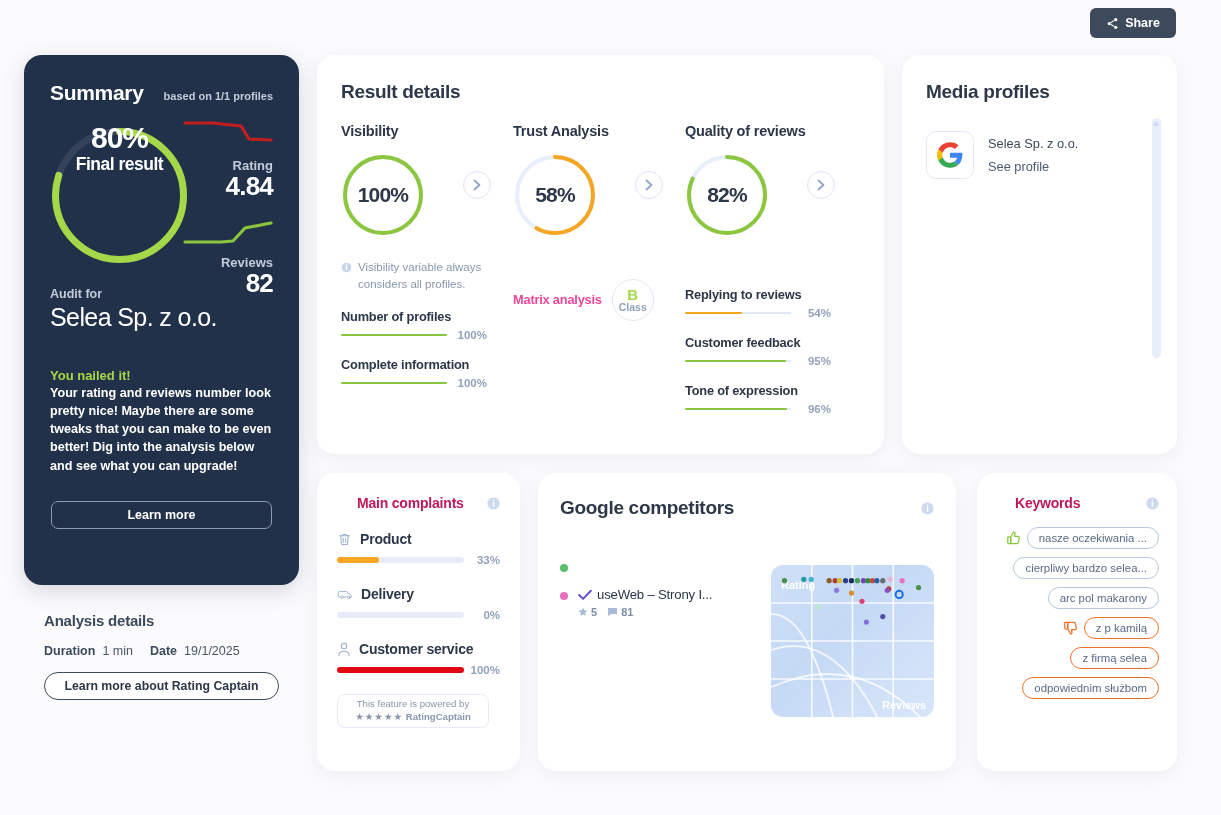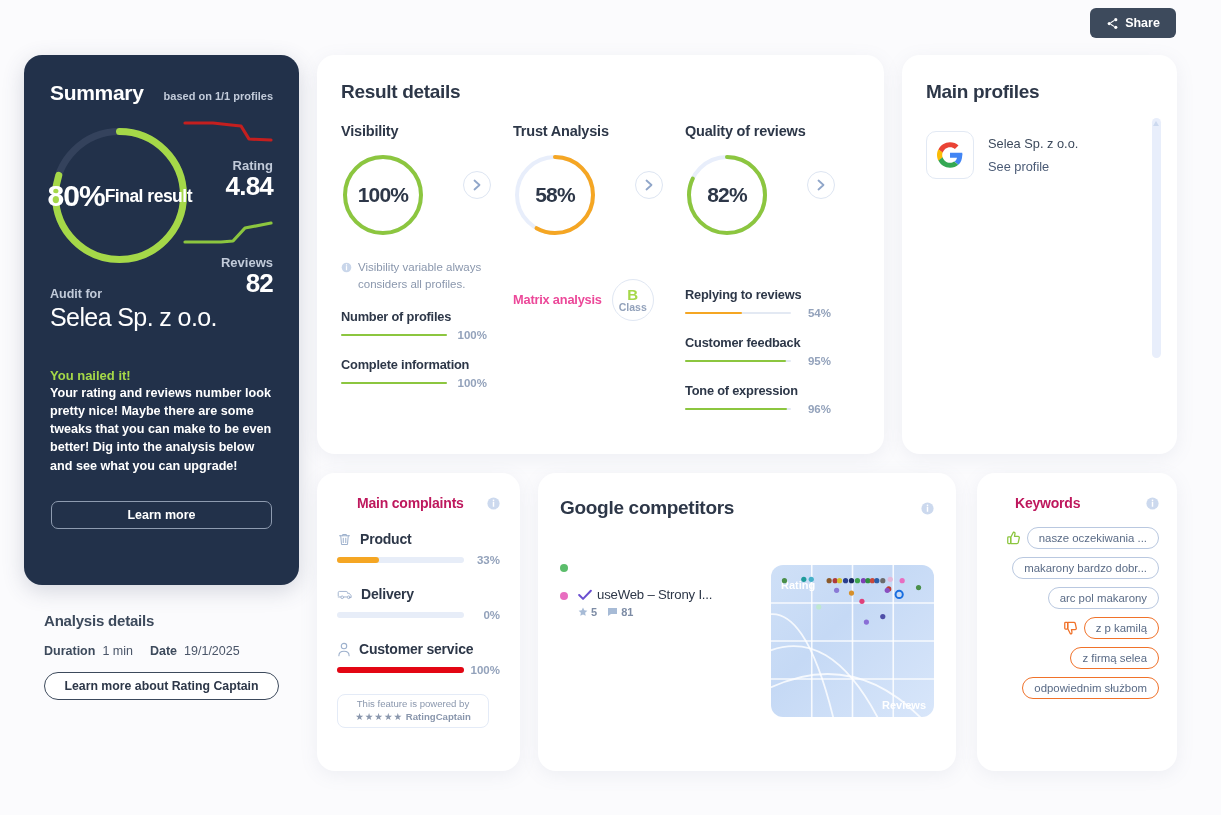--- a/index.html
+++ b/index.html
@@ -38,22 +38,22 @@
     box-shadow: 0 6px 22px rgba(60,72,100,.20);
     color: #fff; padding: 26px 26px 0 26px;
   }
   .sum-head { display:flex; align-items:flex-end; justify-content:space-between; }
   .sum-title { font-size: 21px; font-weight: bold; letter-spacing:-.3px; }
   .sum-sub { font-size: 11px; font-weight: bold; color:#c2cbda; padding-bottom:3px; }
 
   .sum-mid { position: relative; height: 170px; margin-top: 8px; }
   .donut-wrap { position:absolute; left:-3px; top:10px; width:145px; height:145px; }
   .donut-label {
-    position:absolute; inset:0; display:flex; 
-    align-items:center; justify-content:flex-end; line-height:1;
+    position:absolute; inset:0; display:flex; flex-direction:column;
+    align-items:center; justify-content:flex-start; line-height:1;
   }
   .donut-pct { font-size: 30px; font-weight: bold; letter-spacing:-1px; }
   .donut-cap { font-size: 17.5px; font-weight: bold; letter-spacing:-.5px; margin-top:3px;}
 
   .sparks { position:absolute; right:0; top:4px; width:90px; text-align:right; }
   .spark-lbl { font-size: 13px; font-weight:bold; color:#c2cbda; margin-top:1px;}
   .spark-val { font-size: 26px; font-weight:bold; letter-spacing:-.8px; line-height:1.05;}
 
   .audit-for { font-size: 12.5px; font-weight:bold; color:#c2cbda; margin-top:4px;}
   .audit-name { font-size: 25px; font-weight: normal; letter-spacing:-.6px; margin-top:2px;}
@@ -370,21 +370,21 @@
             <div class="track"></div>
             <div class="fill metric-fill" style="background: rgb(140, 198, 63); width: 101.76px;"></div>
             <div class="metric-v">96%</div>
           </div>
         </div>
       </div>
     </div>
   </div>
 
   <div class="card" id="profiles-card">
-    <div class="card-title">Main profiles</div>
+    <div class="card-title">Media profiles</div>
     <div class="prof-row">
       <div class="prof-logo">
         <svg width="26" height="26" viewBox="0 0 48 48">
           <path fill="#EA4335" d="M24 9.5c3.5 0 6.6 1.2 9 3.6l6.7-6.7C35.6 2.6 30.2.5 24 .5 14.6.5 6.5 5.9 2.6 13.8l7.8 6.1C12.3 14 17.6 9.5 24 9.5z"></path>
           <path fill="#4285F4" d="M46.98 24.5c0-1.6-.15-3.2-.43-4.7H24v9.1h12.9c-.6 3-2.3 5.6-4.9 7.3l7.6 5.9c4.4-4.1 7-10.2 7-17.6z"></path>
           <path fill="#FBBC05" d="M10.4 28.5c-.5-1.4-.8-2.9-.8-4.5s.3-3.1.8-4.5l-7.8-6.1C1 16.6 0 20.2 0 24s1 7.4 2.6 10.6l7.8-6.1z"></path>
           <path fill="#34A853" d="M24 47.5c6.2 0 11.5-2 15.3-5.5l-7.6-5.9c-2.1 1.4-4.8 2.3-7.7 2.3-6.4 0-11.7-4.5-13.6-10.4l-7.8 6.1C6.5 42.1 14.6 47.5 24 47.5z"></path>
         </svg>
       </div>
       <div>
@@ -571,21 +571,21 @@
       <div class="kw-row">
         <svg width="16" height="16" viewBox="0 0 20 20">
           <g fill="none" stroke="#8cc63f" stroke-width="1.6" stroke-linejoin="round">
             <path d="M6 9l3.2-6.2c1.4-.3 2.3.6 2 2L10.6 8h4.6c1 0 1.6.9 1.4 1.8l-1.3 6c-.2.8-.8 1.2-1.6 1.2H6z"></path>
             <rect x="2.2" y="8.6" width="3.6" height="8.4" rx="1"></rect>
           </g>
         </svg>
         <span class="kw-chip neutral">nasze oczekiwania ...</span>
       </div>
       <div class="kw-row">
-        <span class="kw-chip neutral">makarony bardzo dobr...</span>
+        <span class="kw-chip neutral">cierpliwy bardzo selea...</span>
       </div>
       <div class="kw-row">
         <span class="kw-chip neutral">arc pol makarony</span>
       </div>
       <div class="kw-row">
         <svg width="16" height="16" viewBox="0 0 20 20">
           <g fill="none" stroke="#f0722a" stroke-width="1.6" stroke-linejoin="round">
             <path d="M6 11l3.2 6.2c1.4.3 2.3-.6 2-2L10.6 12h4.6c1 0 1.6-.9 1.4-1.8l-1.3-6C15.1 3.4 14.5 3 13.7 3H6z"></path>
             <rect x="2.2" y="3" width="3.6" height="8.4" rx="1"></rect>
           </g>

